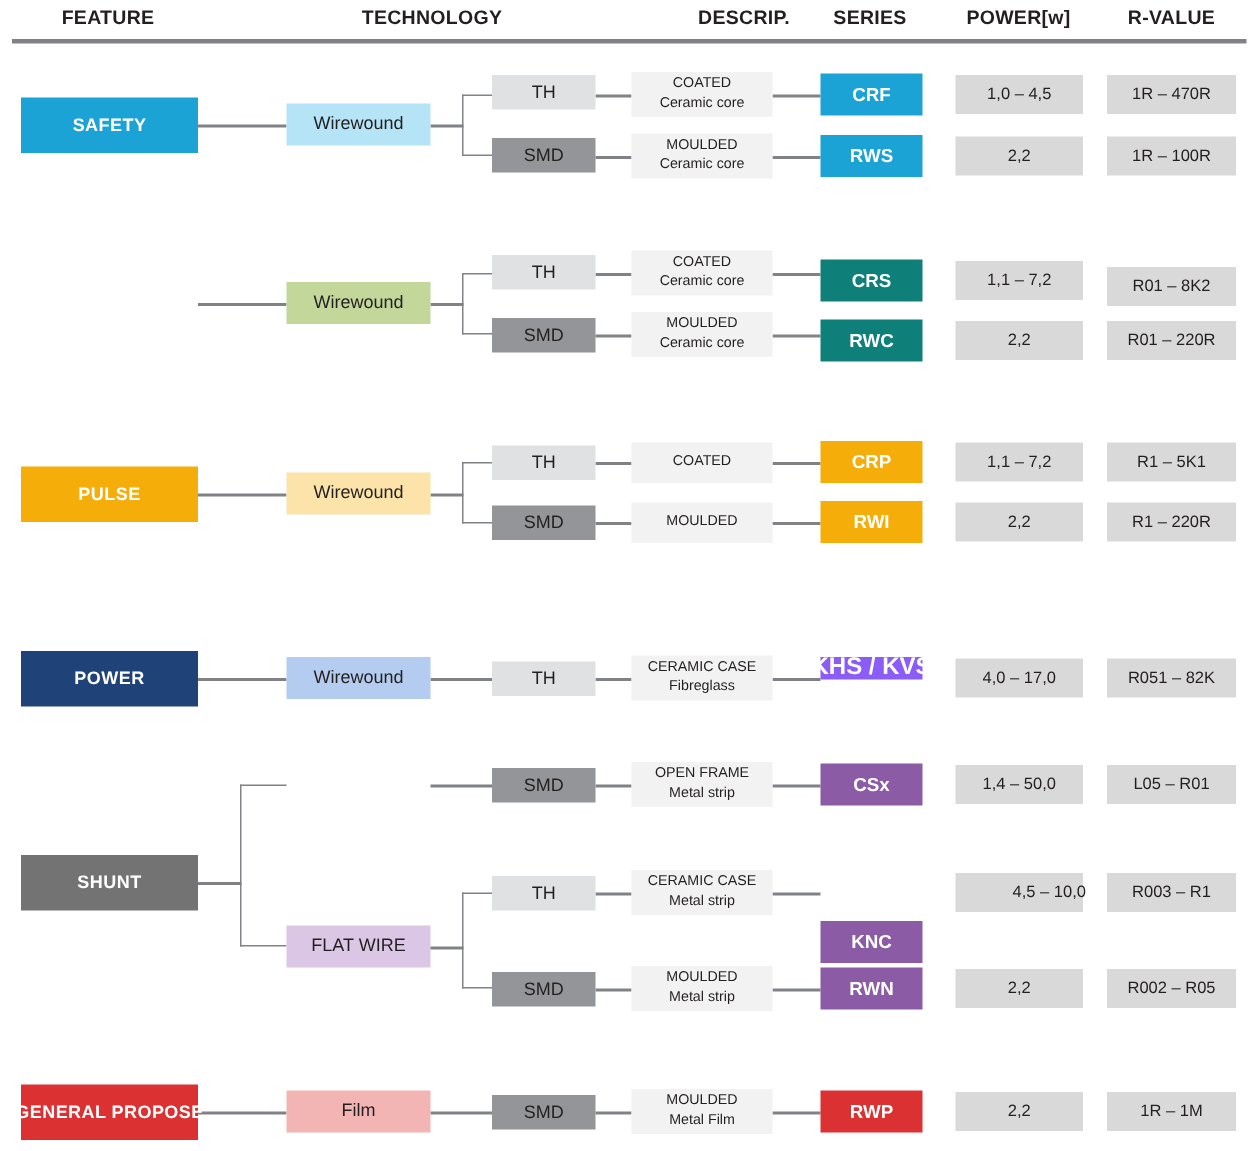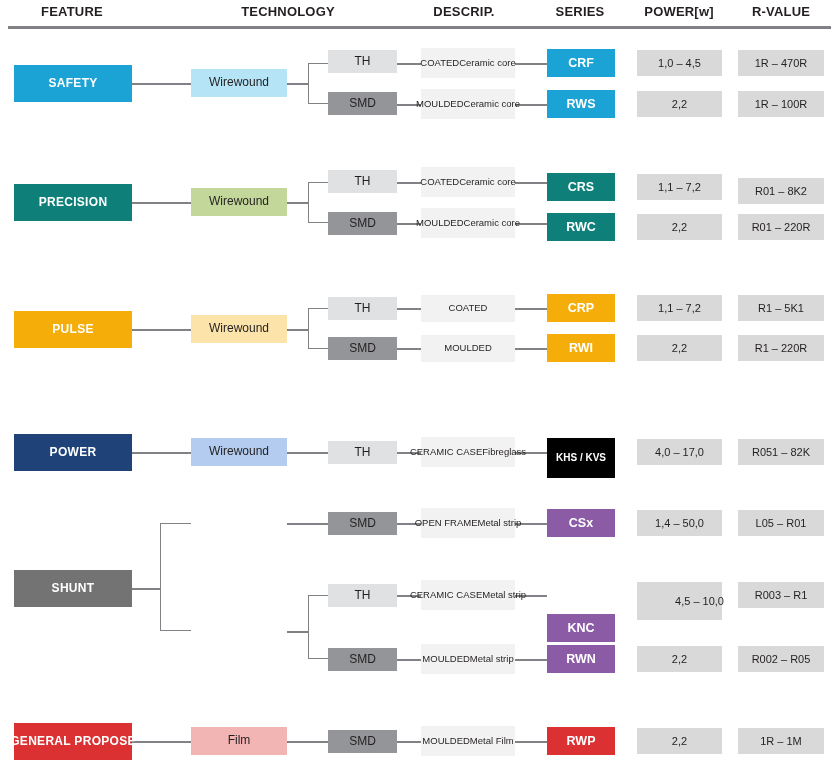--- a/index.html
+++ b/index.html
@@ -57,21 +57,21 @@
   .pkg {
     font-size: 12px;
     color: #231f20;
   }
   .pkg.th  { background: #e0e1e2; }
   .pkg.smd { background: #939598; }
   .descrip {
     font-size: 9.5px;
     color: #231f20;
     background: #f2f2f2;
-    flex-direction: row;
+    flex-direction: column;
     line-height: 1.35;
   }
   .descrip .d1 { font-weight: normal; }
   .descrip .d2 { font-weight: normal; }
   .series {
     font-size: 12.5px;
     font-weight: bold;
     color: #ffffff;
   }
   .val {
@@ -94,21 +94,21 @@
     border-bottom: 1.6px solid #808285;
   }
 </style>
 </head>
 <body>
 
 <div id="stage">
 
   <div class="hdr" style="left:72px">FEATURE</div>
   <div class="hdr" style="left:288px">TECHNOLOGY</div>
-  <div class="hdr" style="left:464px">DESCRIP.</div>
+  <div class="hdr" style="left:496px">DESCRIP.</div>
   <div class="hdr" style="left:580px">SERIES</div>
   <div class="hdr" style="left:679px">POWER[w]</div>
   <div class="hdr" style="left:781px">R-VALUE</div>
   <div class="hdr-rule"></div>
 
   <div class="ln h" style="left:132px; top:83px; width:59px;"></div>
   <div class="ln h" style="left:287px; top:83px; width:22px;"></div>
   <div class="bracket" style="left:308px; top:63px; width:20px; height:41px;"></div>
   <div class="ln h" style="left:397px; top:63px;  width:24px;"></div>
   <div class="ln h" style="left:397px; top:104px; width:24px;"></div>
@@ -159,23 +159,20 @@
   </div>
 
   <div class="ln h" style="left:132px; top:202px; width:59px;"></div>
   <div class="ln h" style="left:287px; top:202px; width:22px;"></div>
   <div class="bracket" style="left:308px; top:182px; width:20px; height:41px;"></div>
   <div class="ln h" style="left:397px; top:182px; width:24px;"></div>
   <div class="ln h" style="left:397px; top:223px; width:24px;"></div>
   <div class="ln h" style="left:515px; top:182px; width:32px;"></div>
   <div class="ln h" style="left:515px; top:223px; width:32px;"></div>
 
-  <div class="node feature" style="left:14px; top:184px; width:118px; height:37px; background:#0E8079;">
-    <span>PRECISION</span>
-  </div>
   <div class="node tech" style="left:191px; top:188px; width:96px; height:28px; background:#C3D79B;">
     <span>Wirewound</span>
   </div>
 
   <div class="node pkg th" style="left:328px; top:170px; width:69px; height:23px;">
     <span>TH</span>
   </div>
   <div class="node pkg smd" style="left:328px; top:212px; width:69px; height:23px;">
     <span>SMD</span>
   </div>
@@ -269,35 +266,38 @@
   <div class="node tech" style="left:191px; top:438px; width:96px; height:28px; background:#B3CCEF;">
     <span>Wirewound</span>
   </div>
   <div class="node pkg th" style="left:328px; top:441px; width:69px; height:23px;">
     <span>TH</span>
   </div>
   <div class="node descrip" style="left:421px; top:437px; width:94px; height:30px;">
     <span class="d1">CERAMIC CASE</span>
     <span class="d2">Fibreglass</span>
   </div>
-  <div class="node series" style="left:547px; top:438px; width:68px; height:40px; background:#000000; font-size:10px;">
+  <div class="node series" style="left:547px; top:438px; width:68px; height:15px; background:#8b5cf6; font-size:16px;">
     <span>KHS / KVS</span>
   </div>
   <div class="node val" style="left:637px; top:439px; width:85px; height:26px;">
     <span>4,0 – 17,0</span>
   </div>
   <div class="node val" style="left:738px; top:439px; width:86px; height:26px;">
     <span>R051 – 82K</span>
   </div>
 
   <div class="ln h" style="left:132px; top:588px; width:29px;"></div>
   <div class="bracket" style="left:160px; top:523px; width:31px; height:108px;"></div>
 
   <div class="node feature" style="left:14px; top:570px; width:118px; height:37px; background:#737373;">
     <span>SHUNT</span>
+  </div>
+  <div class="node tech" style="left:191px; top:617px; width:96px; height:28px; background:#DCC6E6;">
+    <span>FLAT WIRE</span>
   </div>
 
   <div class="ln h" style="left:287px; top:523px; width:41px;"></div>
   <div class="ln h" style="left:397px; top:523px; width:24px;"></div>
   <div class="ln h" style="left:515px; top:523px; width:32px;"></div>
 
   <div class="node pkg smd" style="left:328px; top:512px; width:69px; height:23px;">
     <span>SMD</span>
   </div>
   <div class="node descrip" style="left:421px; top:508px; width:94px; height:30px;">
@@ -337,21 +337,21 @@
     <span class="d2">Metal strip</span>
   </div>
 
   <div class="node series" style="left:547px; top:614px; width:68px; height:28px; background:#8B5BA6;">
     <span>KNC</span>
   </div>
   <div class="node series" style="left:547px; top:645px; width:68px; height:28px; background:#8B5BA6;">
     <span>RWN</span>
   </div>
 
-  <div class="node val" style="left:637px; top:582px; width:85px; height:38px;padding-left:40px;">
+  <div class="node val" style="left:637px; top:582px; width:85px; height:26px;padding-left:40px;">
     <span>4,5 – 10,0</span>
   </div>
   <div class="node val" style="left:637px; top:646px; width:85px; height:26px;">
     <span>2,2</span>
   </div>
   <div class="node val" style="left:738px; top:582px; width:86px; height:26px;">
     <span>R003 – R1</span>
   </div>
   <div class="node val" style="left:738px; top:646px; width:86px; height:26px;">
     <span>R002 – R05</span>

